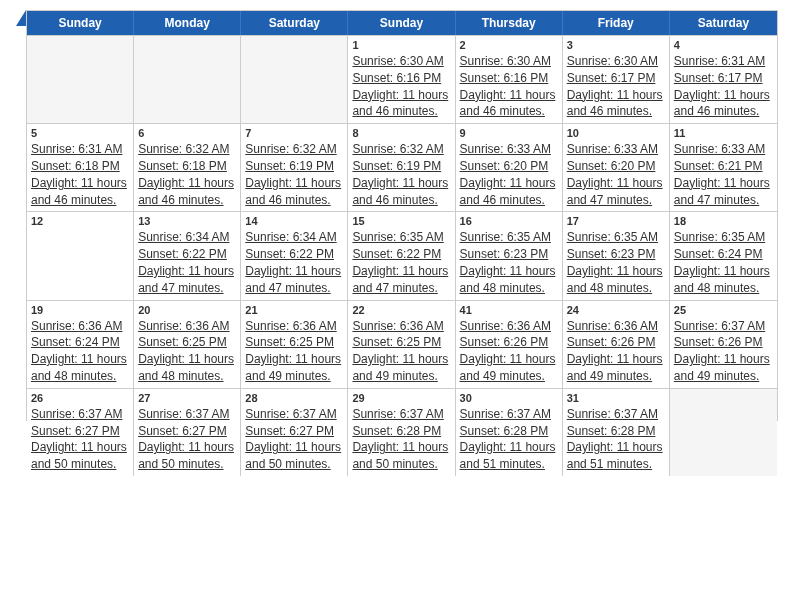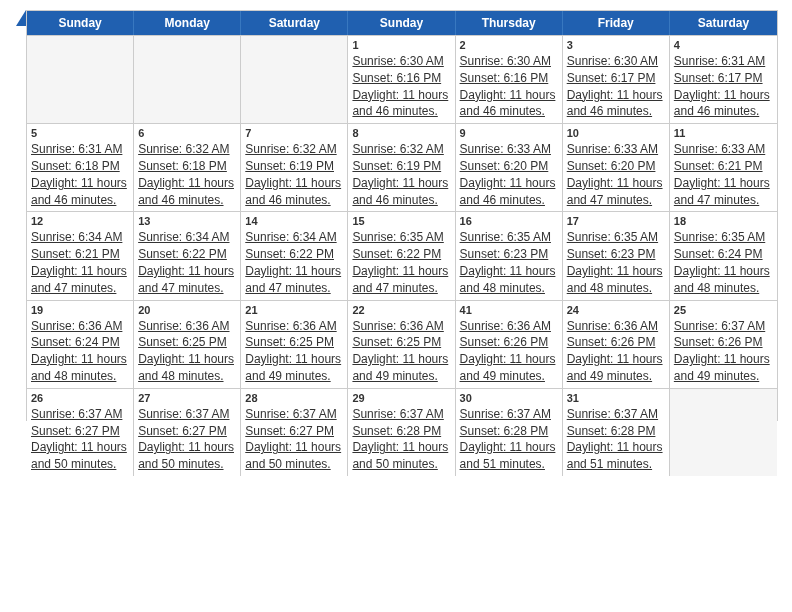--- a/index.html
+++ b/index.html
@@ -226,24 +226,20 @@
             <span class="cell-day">11</span>
             <div class="cell-info">Sunrise: 6:33 AM
 Sunset: 6:21 PM
 Daylight: 11 hours
 and 47 minutes.</div>
           </div>
         </div>
         <div class="week-row">
           <div class="cell">
             <span class="cell-day">12</span>
-            <div class="cell-info">Sunrise: 6:34 AM
-Sunset: 6:21 PM
-Daylight: 11 hours
-and 47 minutes.</div>
           </div>
           <div class="cell">
             <span class="cell-day">13</span>
             <div class="cell-info">Sunrise: 6:34 AM
 Sunset: 6:22 PM
 Daylight: 11 hours
 and 47 minutes.</div>
           </div>
           <div class="cell">
             <span class="cell-day">14</span>

